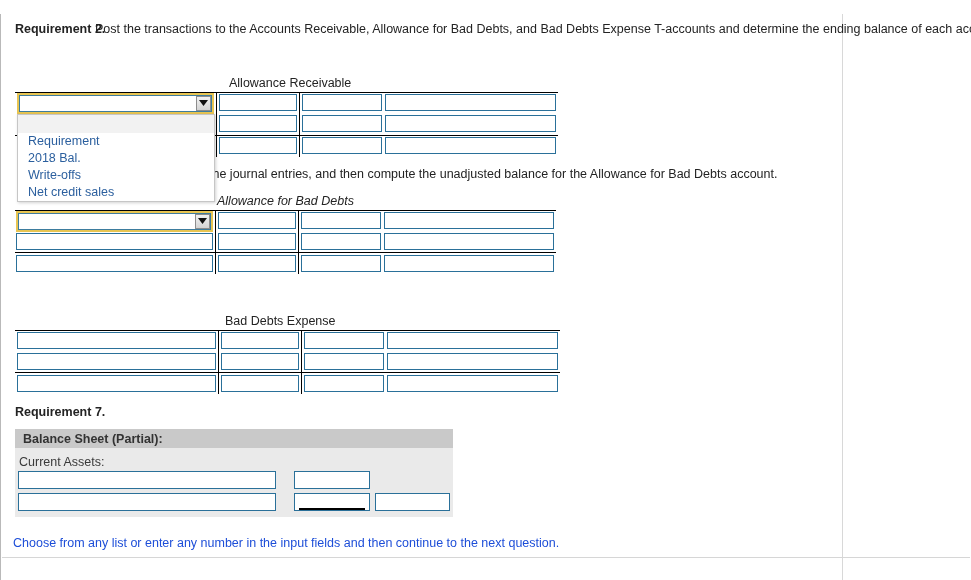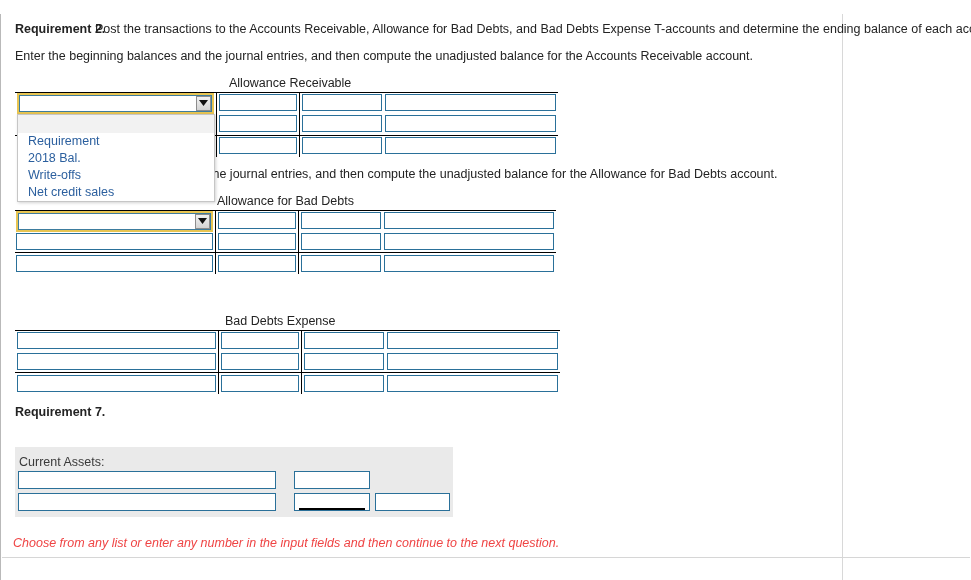--- a/index.html
+++ b/index.html
@@ -160,21 +160,20 @@
   }
 </style>
 </head>
 <body>
 
 <div id="page">
 
   <div class="txt bold" style="left:14px; top:8px;">Requirement 2.</div>
   <div class="txt" style="left:94px; top:8px;"> Post the transactions to the Accounts Receivable, Allowance for Bad Debts, and Bad Debts Expense T-accounts and determine the ending balance of each account.</div>
 
-  <div class="txt" style="left:14px; top:35px;">Enter the beginning balances and the journal entries, and then compute the unadjusted balance for the Accounts Receivable account.</div>
 
   <div class="acct-title" style="left:228px; top:62px;">Allowance Receivable</div>
 
   <div class="tline" style="left:14px; top:78px; width:543px;"></div>
   <div class="vline" style="left:215px; top:78px; height:44px;"></div>
   <div class="vline" style="left:298px; top:78px; height:44px;"></div>
   <div class="tline" style="left:14px; top:121px; width:543px;"></div>
   <div class="vline" style="left:215px; top:122px; height:21px;"></div>
   <div class="vline" style="left:298px; top:122px; height:21px;"></div>
 
@@ -195,21 +194,21 @@
   <div class="ibox" style="left:301px; top:101px; width:80px;"></div>
   <div class="ibox" style="left:384px; top:101px; width:171px;"></div>
 
   <div class="ibox" style="left:16px; top:123px; width:197px;"></div>
   <div class="ibox" style="left:218px; top:123px; width:78px;"></div>
   <div class="ibox" style="left:301px; top:123px; width:80px;"></div>
   <div class="ibox" style="left:384px; top:123px; width:171px;"></div>
 
   <div class="txt" style="left:208px; top:153px;">the journal entries, and then compute the unadjusted balance for the Allowance for Bad Debts account.</div>
 
-  <div class="acct-title" style="left:216px; top:180px;">Allowance for Bad Debts</div>
+  <div class="acct-title" style="left:216px; top:180px;font-style:italic;">Allowance for Bad Debts</div>
 
   <div class="tline" style="left:14px; top:196px; width:541px;"></div>
   <div class="vline" style="left:214px; top:196px; height:43px;"></div>
   <div class="vline" style="left:297px; top:196px; height:43px;"></div>
   <div class="tline" style="left:14px; top:238px; width:541px;"></div>
   <div class="vline" style="left:214px; top:239px; height:21px;"></div>
   <div class="vline" style="left:297px; top:239px; height:21px;"></div>
 
   <div class="combo" style="left:15px; top:197px; width:197px;">
     <span class="inner"></span>
@@ -254,31 +253,34 @@
   <div class="ibox" style="left:386px; top:339px; width:171px;"></div>
 
   <div class="ibox" style="left:16px; top:361px; width:199px;"></div>
   <div class="ibox" style="left:220px; top:361px; width:78px;"></div>
   <div class="ibox" style="left:303px; top:361px; width:80px;"></div>
   <div class="ibox" style="left:386px; top:361px; width:171px;"></div>
 
   <div class="txt bold" style="left:14px; top:391px;">Requirement 7.</div>
 
   <div class="bs-panel" style="left:14px; top:433px; width:438px; height:70px;"></div>
+  <div class="bs-head" style="left:14px; top:415px; width:438px; height:19px;">
+    <span>Balance Sheet (Partial):</span>
+  </div>
   <div class="txt" style="left:18px; top:441px; color:#3a3a3a;">Current Assets:</div>
 
   <div class="ibox tall" style="left:17px; top:457px; width:258px;"></div>
   <div class="ibox tall" style="left:293px; top:457px; width:76px;"></div>
 
   <div class="ibox tall" style="left:17px; top:479px; width:258px;"></div>
   <div class="ibox tall" style="left:293px; top:479px; width:76px;"></div>
   <div class="underline-rule" style="left:298px; top:494px; width:66px;"></div>
   <div class="ibox tall" style="left:374px; top:479px; width:75px;"></div>
 
-  <div class="txt" style="left:12px; top:522px; color:#ef4444;font-style:italic;">Choose from any list or enter any number in the input fields and then continue to the next question.</div>
+  <div class="txt" style="left:12px; top:522px; color:#1d4ed8;">Choose from any list or enter any number in the input fields and then continue to the next question.</div>
   <div class="hr-sep" style="left:1px; top:543px; width:968px;"></div>
   <div class="bottom-band" style="left:0px; top:577px; width:971px; height:3px;"></div>
   <div class="bottom-nub" style="left:100px; top:574px; width:45px; height:3px;"></div>
 
   <div class="dropdown" style="left:16px; top:100px; width:198px;">
     <div class="opt blank">&nbsp;</div>
     <div class="opt">Requirement</div>
     <div class="opt">2018 Bal.</div>
     <div class="opt">Write-offs</div>
     <div class="opt">Net credit sales</div>

